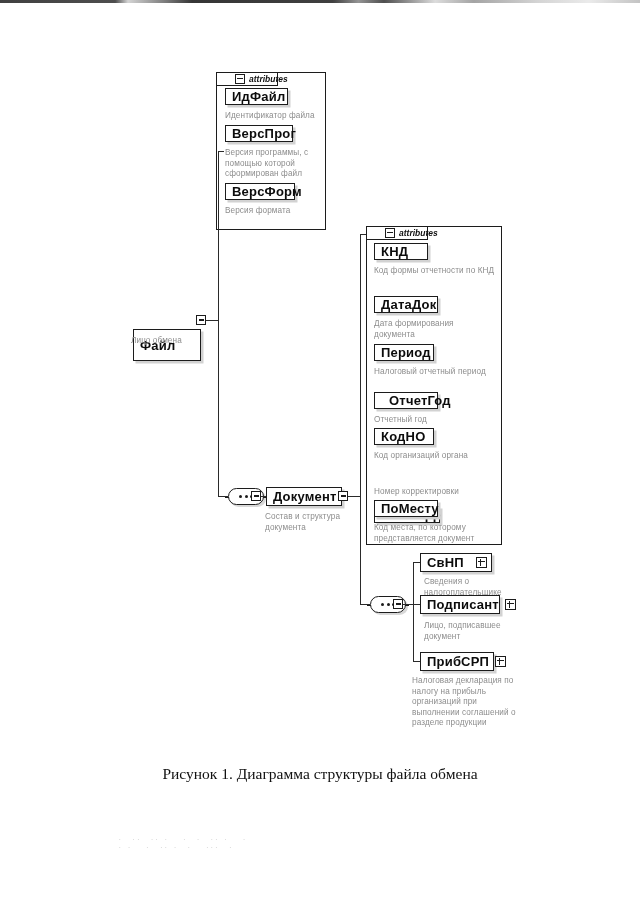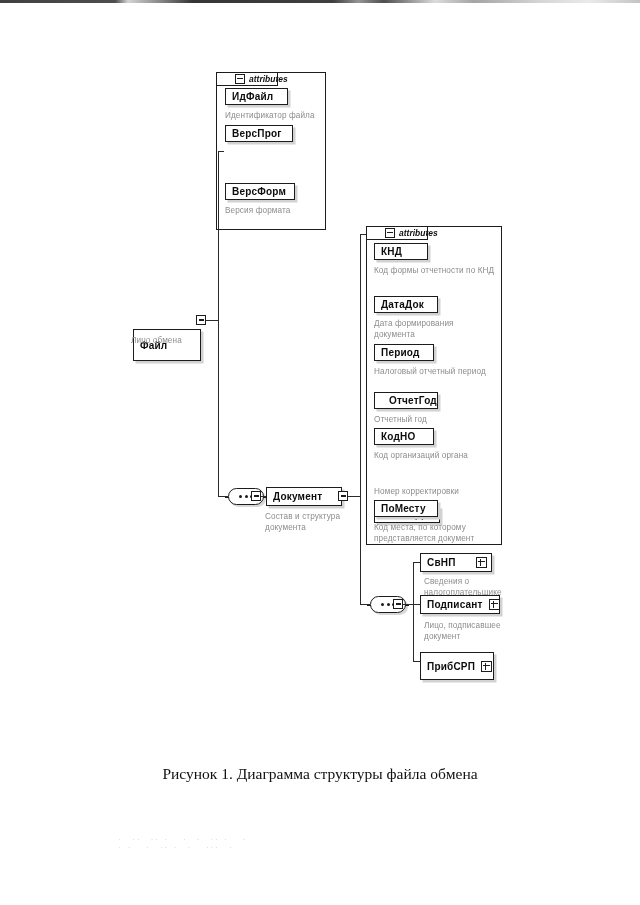--- a/index.html
+++ b/index.html
@@ -30,21 +30,21 @@
   
   .diagram{position:absolute;left:0;top:0;width:640px;height:905px;}
   .ln{position:absolute;background:#2a2a2a;}
   .ln.h{height:1px;}
   .ln.v{width:1px;}
 
   
   .nodebox{position:absolute;background:#fff;border:1.6px solid #1c1c1c;
     box-shadow:2.5px 2.5px 0 0 #d2d2d2;
     display:flex;align-items:center;box-sizing:border-box;}
-  .nodebox .nm{font-weight:bold;font-size:10px;color:#0c0c0c;
+  .nodebox .nm{font-weight:bold;font-size:13px;color:#0c0c0c;
     padding:0 6px;white-space:nowrap;letter-spacing:.2px;}
   .nodebox.withexp{justify-content:space-between;}
 
   
   .expand{width:9px;height:9px;border:1.3px solid #1c1c1c;margin-right:4px;
     position:relative;flex:0 0 auto;background:#fff;}
   .expand:before,.expand:after{content:"";position:absolute;background:#1c1c1c;}
   .expand:before{left:1px;right:1px;top:3px;height:1.3px;}
   .expand:after{top:1px;bottom:1px;left:3px;width:1.3px;}
 
@@ -97,20 +97,21 @@
     </div>
 
     <div class="nodebox" style="left:225px;top:88px;width:63px;height:17px;">
       <span class="nm">ИдФайл</span>
     </div>
     <div class="desc" style="left:225px;top:111px;width:100px;">Идентификатор файла</div>
 
     <div class="nodebox" style="left:225px;top:125px;width:68px;height:17px;">
       <span class="nm">ВерсПрог</span>
     </div>
+    <div class="desc" style="left:225px;top:148px;width:96px;">Версия программы, с помощью которой сформирован файл</div>
 
     <div class="nodebox" style="left:225px;top:183px;width:70px;height:17px;">
       <span class="nm">ВерсФорм</span>
     </div>
     <div class="desc" style="left:225px;top:206px;width:100px;">Версия формата</div>
 
     <div class="nodebox" style="left:133px;top:329px;width:68px;height:32px;">
       <span class="nm">Файл</span>
     </div>
     <div class="tog" style="left:196px;top:315px;"></div>
@@ -199,24 +200,25 @@
       <span class="expand"></span>
     </div>
     <div class="desc" style="left:424px;top:577px;width:100px;">Сведения о налогоплательщике</div>
 
     <div class="nodebox withexp" style="left:420px;top:595px;width:80px;height:19px;">
       <span class="nm">Подписант</span>
       <span class="expand"></span>
     </div>
     <div class="desc" style="left:424px;top:621px;width:100px;">Лицо, подписавшее документ</div>
 
-    <div class="nodebox withexp" style="left:420px;top:652px;width:74px;height:28px;">
+    <div class="nodebox withexp" style="left:420px;top:652px;width:74px;height:19px;">
       <span class="nm">ПрибСРП</span>
       <span class="expand"></span>
     </div>
+    <div class="desc" style="left:412px;top:676px;width:104px;">Налоговая декларация по налогу на прибыль организаций при выполнении соглашений о разделе продукции</div>
 
   </div>
 
   <div class="caption">Рисунок 1. Диаграмма структуры файла обмена</div>
 
   <div class="noise">·  ··  ·· ·   ·  ·  ·· ·   ·
 · ·   ·  ·· ·  ·   ···  ·</div>
 
 </div>
 

